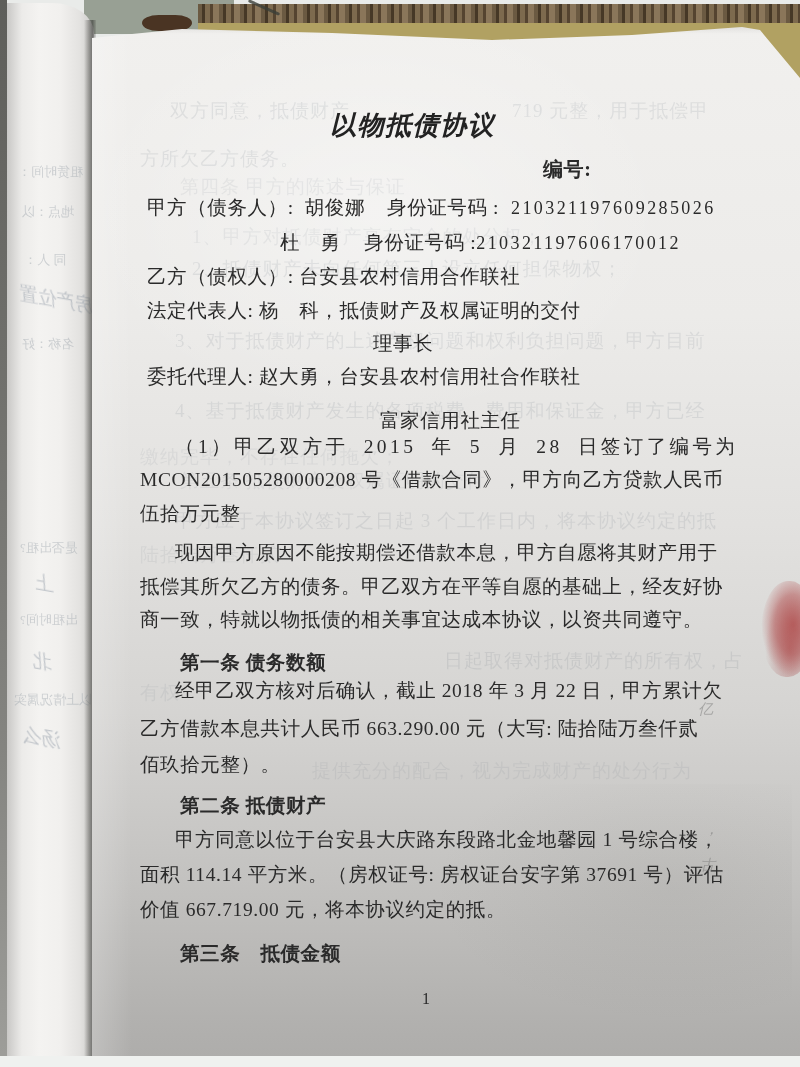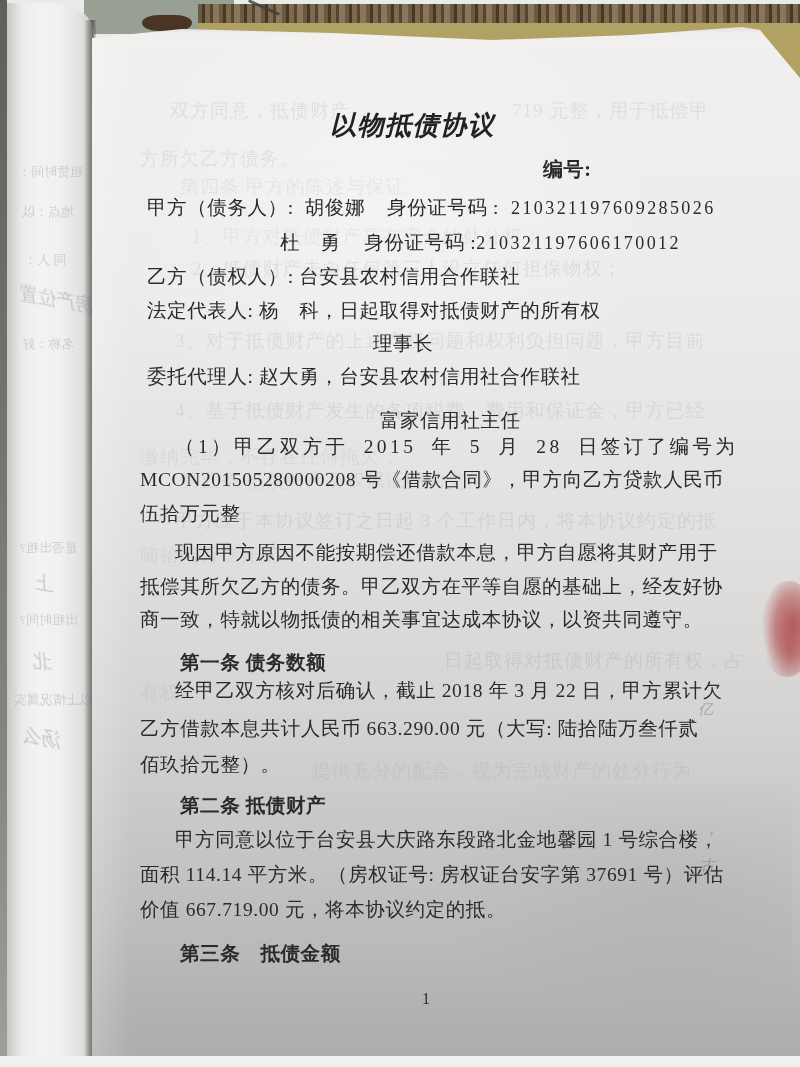--- a/index.html
+++ b/index.html
@@ -120,21 +120,21 @@
 
     <div class="l" style="left:55px;top:170px">
       <span>甲方（债务人）:</span><span style="margin-left:11px">胡俊娜</span><span style="margin-left:22px">身份证号码 :</span><span class="digits" style="margin-left:12px">210321197609285026</span>
     </div>
 
     <div class="l" style="left:188px;top:205px">
       <span>杜　勇</span><span style="margin-left:24px">身份证号码 :</span><span class="digits" style="">210321197606170012</span>
     </div>
 
     <div class="l" style="left:55px;top:239px">乙方（债权人）: 台安县农村信用合作联社</div>
-    <div class="l" style="left:55px;top:273px">法定代表人: 杨　科，日起取得对抵债财产的所有权</div>
+    <div class="l" style="left:55px;top:273px">法定代表人: 杨　科，抵债财产及权属证明的交付</div>
     <div class="l" style="left:281px;top:306px">理事长</div>
     <div class="l" style="left:55px;top:339px">委托代理人: 赵大勇，台安县农村信用社合作联社</div>
     <div class="l" style="left:288px;top:383px">富家信用社主任</div>
 
     <div class="l wide" style="left:83px;top:409px">（1）甲乙双方于 2015 年 5 月 28 日签订了编号为</div>
     <div class="l" style="left:48px;top:442px">MCON201505280000208 号《借款合同》，甲方向乙方贷款人民币</div>
     <div class="l" style="left:48px;top:476px">伍拾万元整</div>
     <div class="l" style="left:48px;top:549px">抵偿其所欠乙方的债务。甲乙双方在平等自愿的基础上，经友好协</div>
     <div class="l" style="left:83px;top:515px">现因甲方原因不能按期偿还借款本息，甲方自愿将其财产用于</div>
     <div class="l" style="left:48px;top:582px">商一致，特就以物抵债的相关事宜达成本协议，以资共同遵守。</div>

